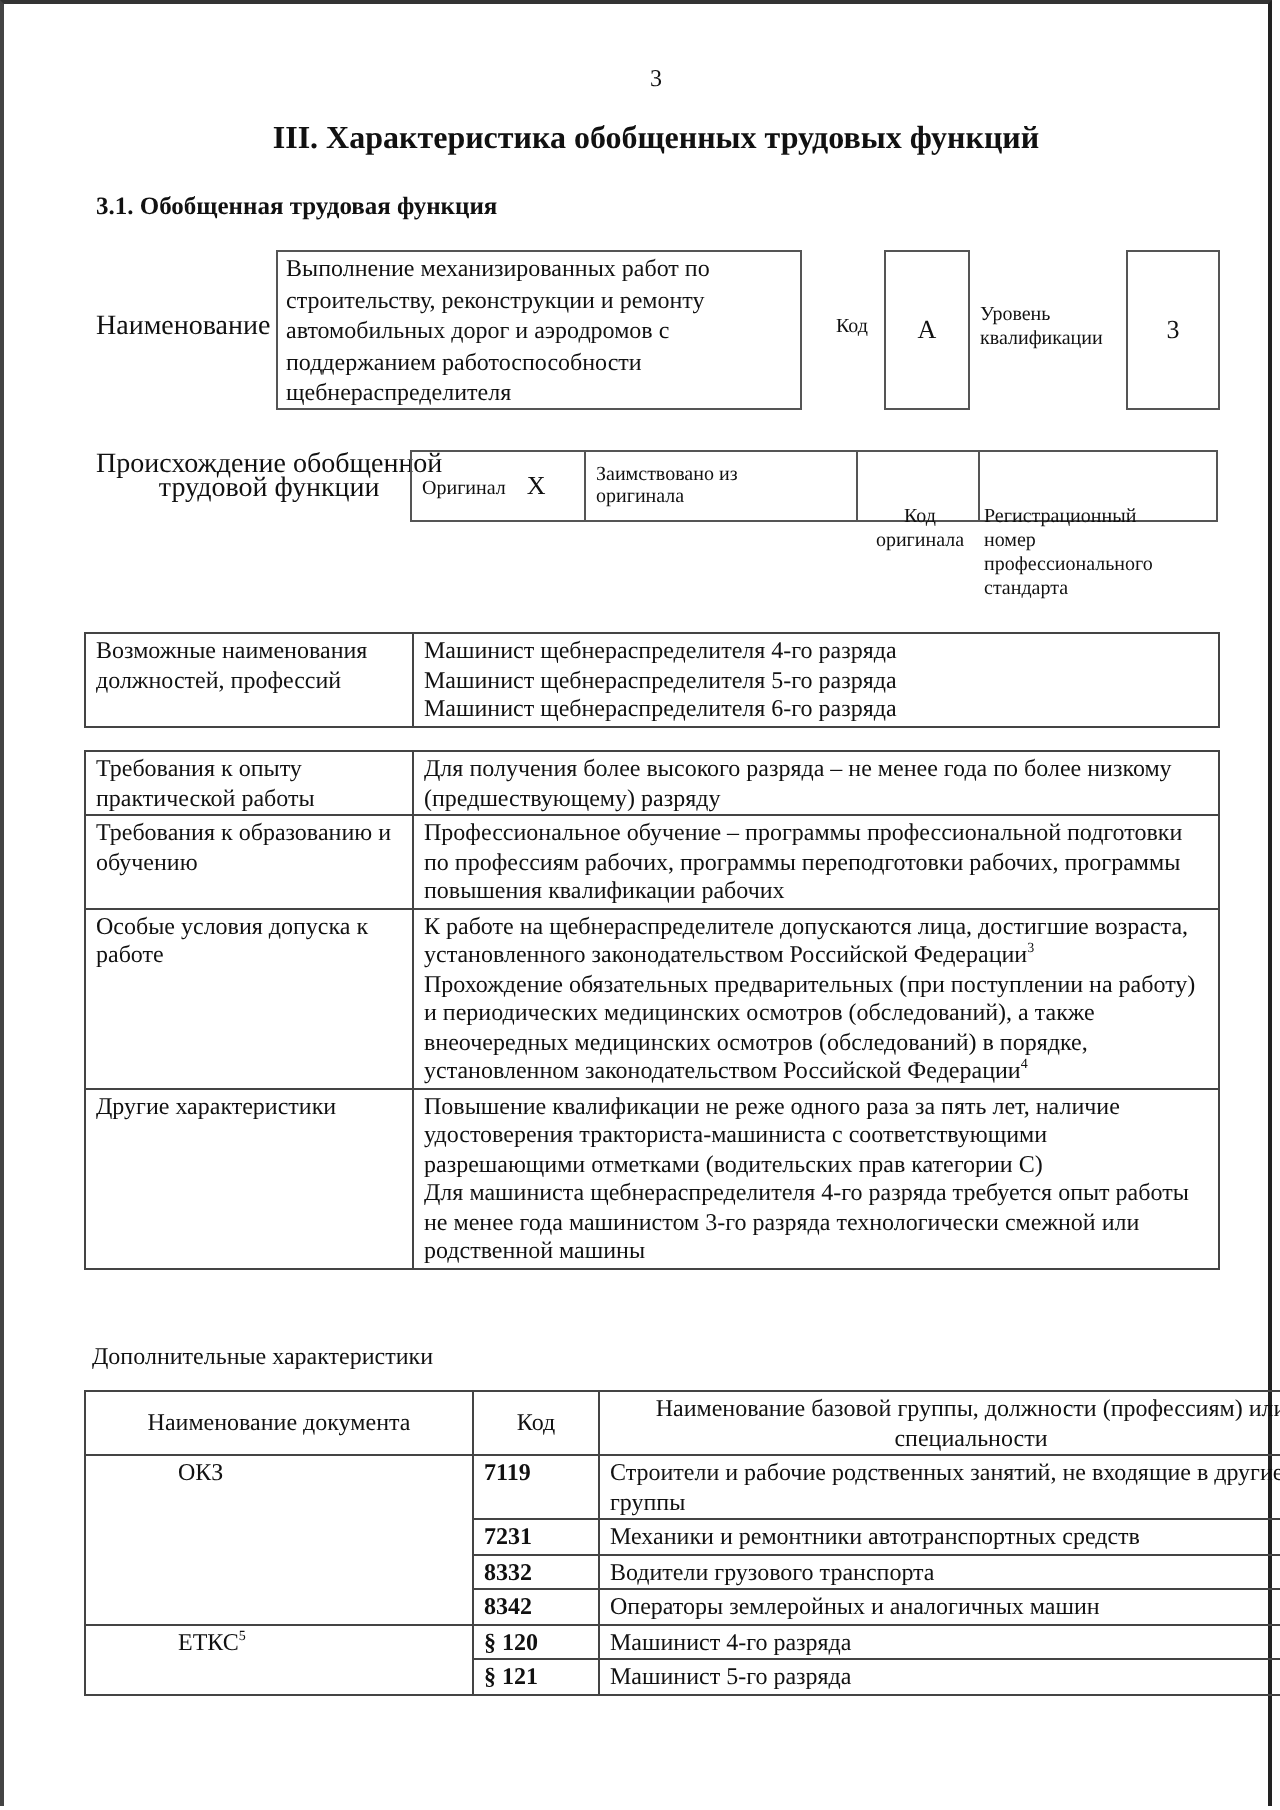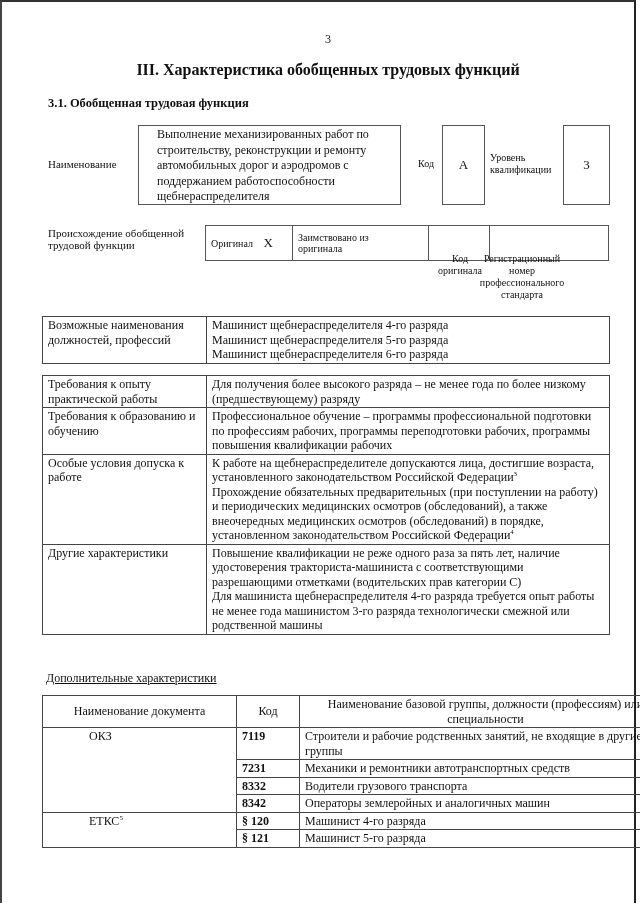--- a/index.html
+++ b/index.html
@@ -10,45 +10,45 @@
   .page-frame {
     position: absolute; left: 0; top: 0; width: 636px; height: 903px;
     border-top: 2px solid #333; border-left: 2px solid #444; border-right: 2px solid #222;
     box-sizing: border-box;
   }
   .abs { position: absolute; }
   .page-num { left: 0; width: 656px; top: 32px; text-align: center; font-size: 12px; }
   .section-title { left: 0; width: 656px; top: 61px; text-align: center; font-size: 16px; font-weight: bold; }
   .subsection-title { left: 48px; top: 96px; font-size: 12.5px; font-weight: bold; }
 
-  .small { font-size: 11px; line-height: 12px; }
+  .small { font-size: 14px; line-height: 12px; text-align: center; }
   .label-name { left: 48px; top: 158px; }
   .box { border: 1px solid #555; box-sizing: border-box; background: #fff; }
-  .name-box { left: 138px; top: 125px; width: 263px; height: 80px; padding: 1px 18px; font-size: 12px; line-height: 15.5px; }
+  .name-box { left: 138px; top: 125px; width: 263px; height: 80px; padding: 1px 4px; font-size: 12px; line-height: 15.5px; }
   .label-code { left: 418px; top: 158px; font-size: 10px; }
   .code-box { left: 442px; top: 125px; width: 43px; height: 80px; display:flex; align-items:center; justify-content:center; font-size: 13px; }
   .label-level { left: 490px; top: 152px; font-size: 10px; line-height: 12px; }
   .level-box { left: 563px; top: 125px; width: 47px; height: 80px; display:flex; align-items:center; justify-content:center; font-size: 13px; }
 
   .label-origin { left: 48px; top: 227px; }
   table { border-collapse: collapse; }
   .origin-table { position: absolute; left: 205px; top: 225px; width: 404px; height: 36px; }
   .origin-table td { border: 1px solid #555; font-size: 10px; line-height: 11px; padding: 1px 5px; vertical-align: middle; }
   .origin-x { font-size: 13px; padding-left: 8px; }
   .caption-code { left: 430px; top: 253px; width: 60px; text-align: center; font-size: 10px; line-height: 12px; }
-  .caption-reg { left: 464px; top: 253px; width: 116px; text-align: center; font-size: 10px; line-height: 12px; }
+  .caption-reg { left: 492px; top: 253px; width: 116px; text-align: left; font-size: 10px; line-height: 12px; }
 
   .main-table { position: absolute; left: 42px; width: 568px; font-size: 12px; line-height: 14.5px; }
   .main-table td { border: 1px solid #444; padding: 1px 5px; vertical-align: top; }
   .main-table td.left { width: 153px; margin-left: 47px; }
   .t1 { top: 316px; }
   .t2 { top: 375px; }
   sup { font-size: 7px; line-height: 0; }
 
-  .extra-title { left: 46px; top: 671px; font-size: 12px; text-decoration: underline; }
+  .extra-title { left: 46px; top: 671px; font-size: 12px; }
   .extra-table { position: absolute; left: 42px; top: 695px; width: 630px; font-size: 12px; line-height: 14.5px; }
   .extra-table th { font-weight: normal; border: 1px solid #444; padding: 1px 4px; text-align: center; vertical-align: middle; }
   .extra-table td { border: 1px solid #444; padding: 1px 5px; vertical-align: top; }
   .extra-table td.doc { width: 142px; border-bottom-color: #444; padding-left: 46px; }
   .extra-table td.code { width: 52px; font-weight: bold; }
   .no-bottom { border-bottom: none !important; }
   .no-top { border-top: none !important; }
 </style>
 </head>
 <body>

